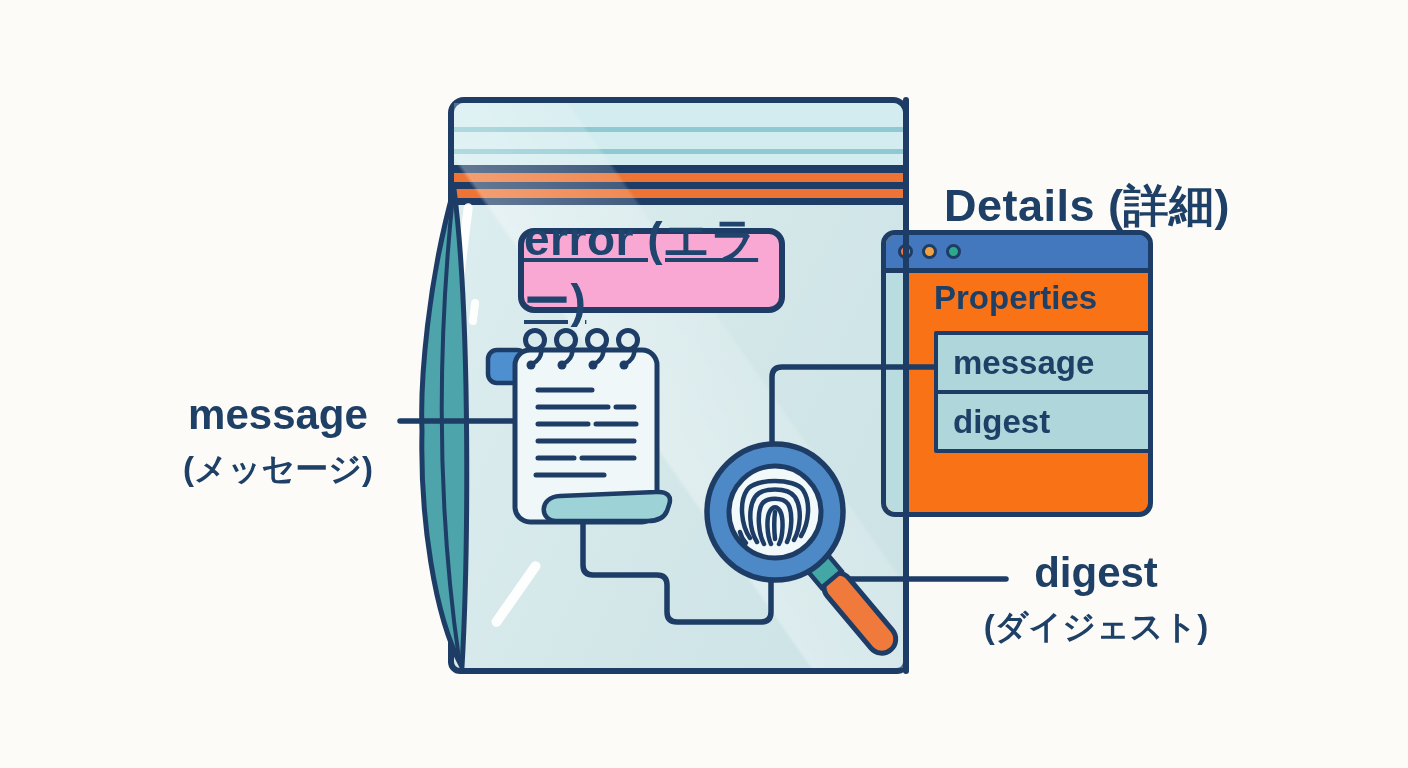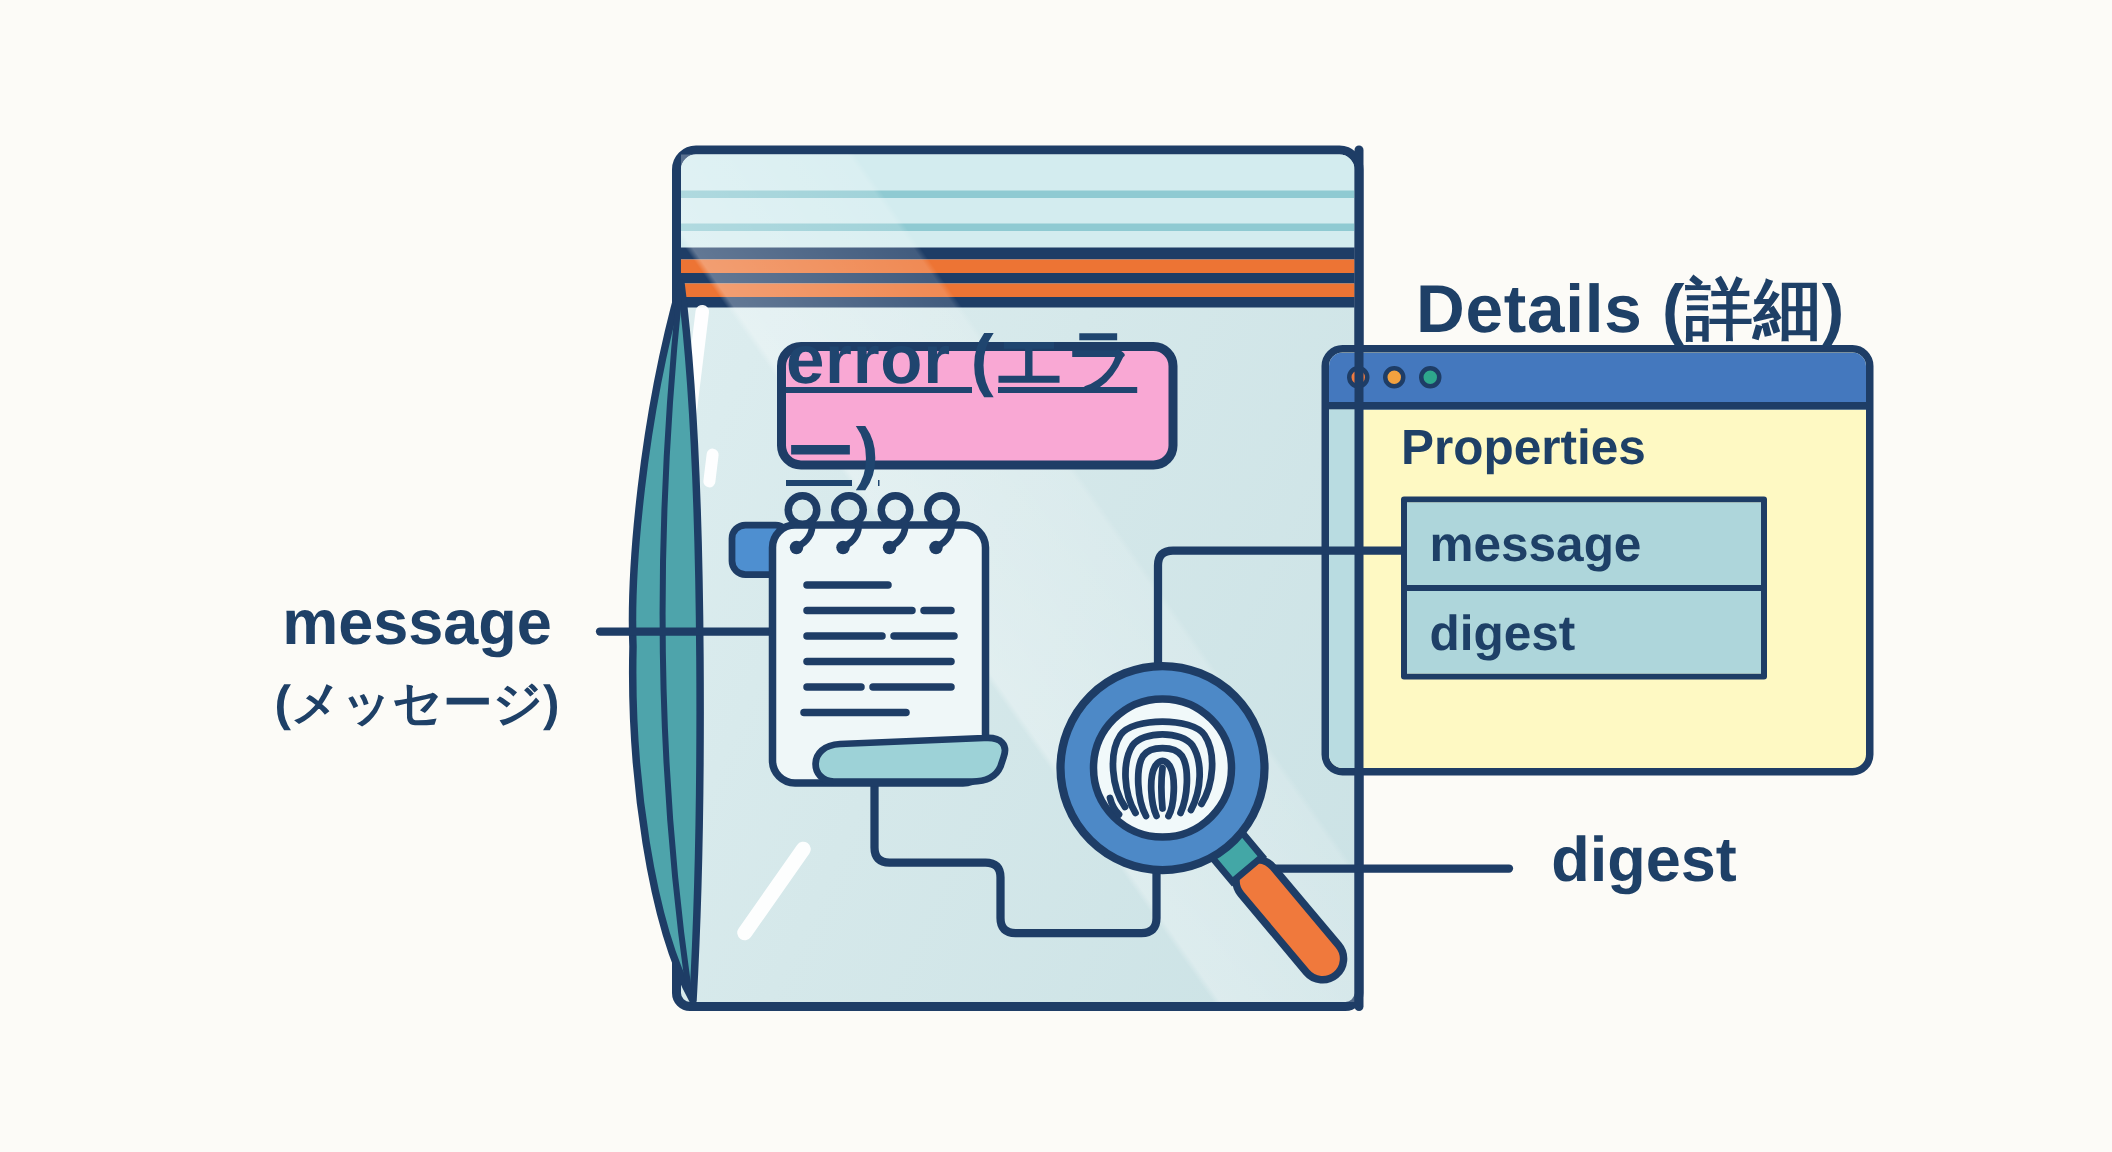--- a/index.html
+++ b/index.html
@@ -38,23 +38,23 @@
   
   .error-label{
     position:absolute; left:518px; top:228px; width:267px; height:85px;
     box-sizing:border-box; border:6px solid #1E3D66; border-radius:16px;
     background:#f9a8d4; display:flex; align-items:center; justify-content:center;
     font-size:46px; font-weight:700; letter-spacing:.5px;text-decoration:underline;
   }
 
   
   .window{
-    position:absolute; left:881px; top:230px; width:368px; height:287px;
+    position:absolute; left:881px; top:230px; width:272px; height:287px;
     box-sizing:border-box; border:5px solid #1E3D66; border-radius:14px;
-    background:#fef9c3; overflow:hidden;
+    background:#f97316; overflow:hidden;
   }
   .titlebar{
     position:absolute; left:0; right:0; top:0; height:33px;
     background:#4478BE; border-bottom:5px solid #1E3D66;
     display:flex; align-items:center; padding-left:12px; gap:9px;
   }
   .dot{width:15px; height:15px; border-radius:50%; box-sizing:border-box; border:3px solid #1E3D66;}
   .bag-overlap-strip{position:absolute; left:0; top:38px; bottom:0; width:18px; background:#B9DCE1;}
   .props-label{position:absolute; left:48px; top:44px; font-size:33px; font-weight:700; color:#1E4067;}
   .props-table{
@@ -189,15 +189,16 @@
 
   <div class="heading">Details (詳細)</div>
 
   <div class="callout message">
     <div class="en">message</div>
     <div class="ja">(メッセージ)</div>
   </div>
 
   <div class="callout digest">
     <div class="en">digest</div>
+    <div class="ja">(ダイジェスト)</div>
   </div>
 
 </div>
 
 </body></html>

